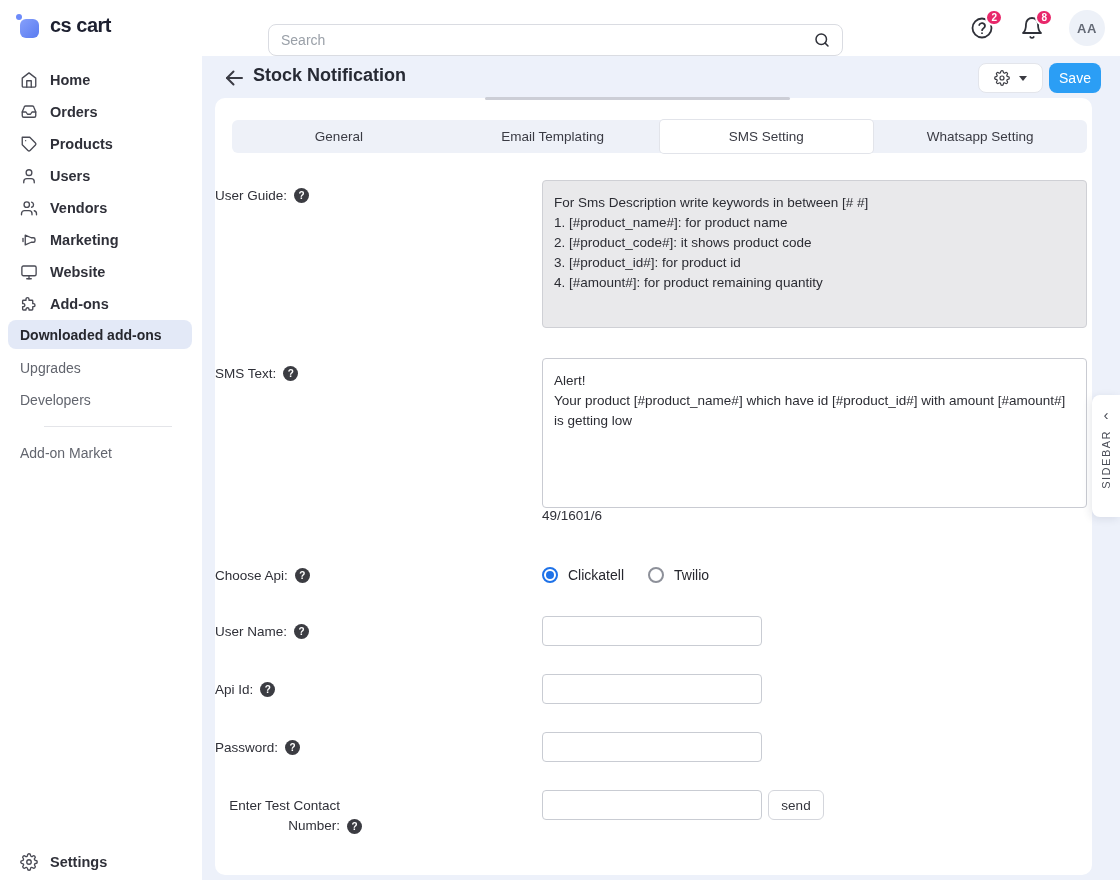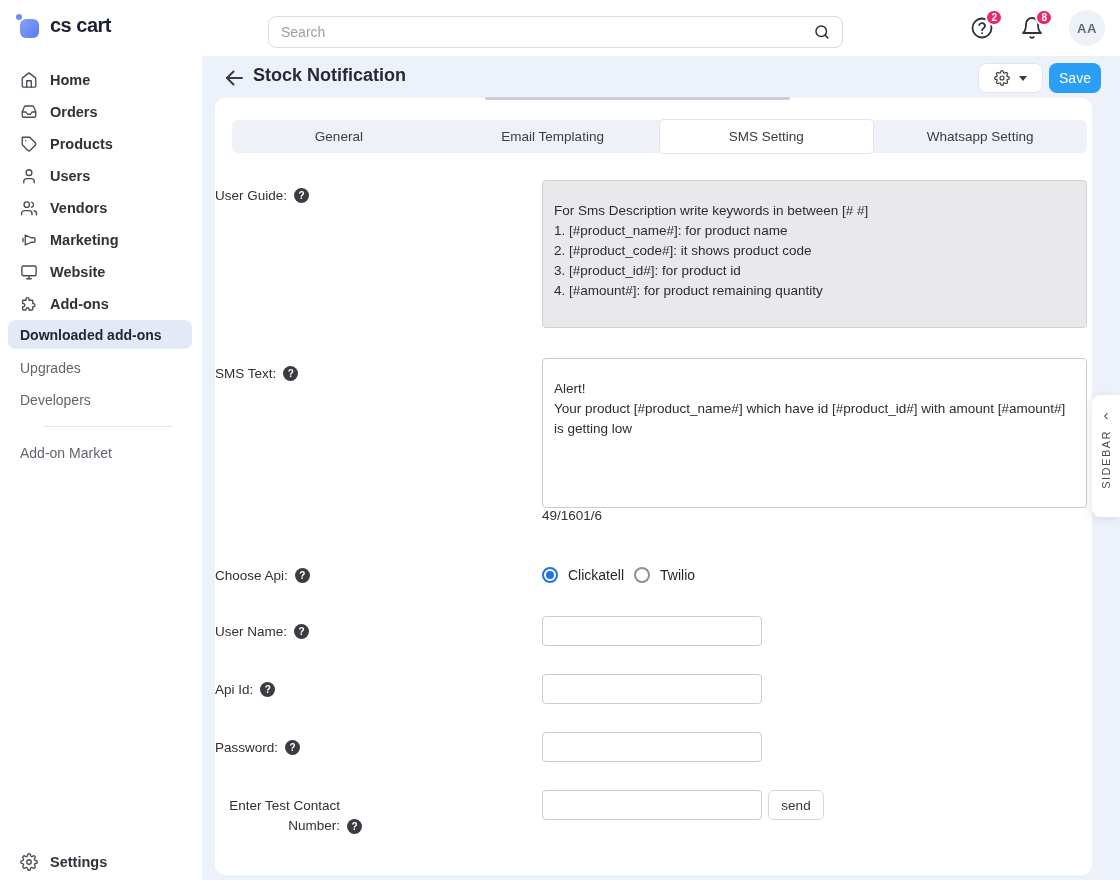--- a/index.html
+++ b/index.html
@@ -6,21 +6,21 @@
   html,body { width:1120px; height:880px; overflow:hidden; }
   body { font-family:"Liberation Sans","DejaVu Sans",sans-serif; background:#edf1fa; color:#2c2d35; position:relative; }
 
   
   .topbar { position:absolute; left:0; top:0; width:1120px; height:56px; background:#fff; z-index:5; }
   .logo { position:absolute; left:16px; top:14px; display:flex; align-items:flex-start; gap:8px; }
   .logo-mark { position:relative; width:26px; height:26px; }
   .logo-dot { position:absolute; left:0; top:0; width:6px; height:6px; border-radius:50%; background:#6d8bfa; }
   .logo-square { position:absolute; left:4px; top:5px; width:19px; height:19px; border-radius:6px; background:linear-gradient(135deg,#86a0fb,#5a7bf0); }
   .logo-text { font-size:20px; font-weight:bold; color:#1d2030; letter-spacing:-0.5px; }
-  .search-wrap { position:absolute; left:268px; top:16px; width:575px; height:32px; }
+  .search-wrap { position:absolute; left:268px; top:24px; width:575px; height:32px; }
   .search-input { width:100%; height:100%; border:1px solid #dadce2; border-radius:8px; padding:0 40px 0 12px; font-size:14px; color:#333; outline:none; font-family:inherit; background:#fff; }
   .search-input::placeholder { color:#9aa0a8; }
   .search-icon { position:absolute; right:12px; top:7px; width:18px; height:18px; color:#2f3139; }
   .top-icon-wrap { position:absolute; top:16px; width:24px; height:24px; color:#2f3139; cursor:pointer; }
   .help-wrap { left:970px; } .bell-wrap { left:1020px; }
   .top-badge { position:absolute; top:-7px; right:-9px; min-width:17px; height:17px; border-radius:9px; background:#e8286b; color:#fff; font-size:10px; font-weight:bold; display:flex; align-items:center; justify-content:center; padding:0 4px; border:2px solid #fff; }
   .avatar { position:absolute; left:1069px; top:10px; width:36px; height:36px; border-radius:50%; background:#edf1f8; color:#646a76; font-size:13px; font-weight:bold; display:flex; align-items:center; justify-content:center; letter-spacing:0.5px; cursor:pointer; }
 
   
   .sidebar { position:absolute; left:0; top:56px; width:202px; height:824px; background:#fff; z-index:4; }
@@ -47,29 +47,29 @@
 
   .tabbar { position:absolute; left:17px; top:22px; width:855px; height:33px; background:#eef1f8; border-radius:6px; display:flex; }
   .tab { flex:1; display:flex; align-items:center; justify-content:center; font-size:13.5px; color:#3a3b44; cursor:pointer; }
   .tab.active { background:#fff; border-radius:4px; box-shadow:0 0 0 1px #e2e4ea; }
 
   .form-row { position:absolute; left:0; display:flex; width:872px; }
   .label-col { width:305px; display:flex; justify-content:flex-start; align-items:flex-start; gap:7px; padding-top:6px; }
   .field-label { font-size:13.5px; color:#2f3038; text-align:right; line-height:20px; }
   .help-icon { width:15px; height:15px; border-radius:50%; background:#3b3c42; color:#fff; font-size:10px; font-weight:bold; display:flex; align-items:center; justify-content:center; flex:0 0 15px; margin-top:2px; cursor:pointer; }
   .control-col { margin-left:22px; display:flex; align-items:flex-start; gap:6px; }
-  .ta { width:545px; font-family:inherit; font-size:13.5px; line-height:20px; padding:20px 11px; border-radius:4px; resize:none; color:#2b2c33; outline:none; }
+  .ta { width:545px; font-family:inherit; font-size:13.5px; line-height:20px; padding:12px 11px; border-radius:4px; resize:none; color:#2b2c33; outline:none; }
   .ta-disabled { height:148px; background:#e9e9eb; border:1px solid #cfd0d5; }
   .ta-white { height:150px; background:#fff; border:1px solid #c9cbd2; }
   .counters { position:absolute; left:327px; top:410px; display:flex; font-size:13.5px; color:#2f3038; }
   .radio-group { display:flex; align-items:center; gap:10px; padding-top:1px; }
   .radio { width:16px; height:16px; border-radius:50%; border:2px solid #8d9099; background:#fff; position:relative; cursor:pointer; flex:0 0 16px; }
   .radio.on { border-color:#1f72e8; }
   .radio.on::after { content:""; position:absolute; left:2px; top:2px; width:8px; height:8px; border-radius:50%; background:#1f72e8; }
-  .radio-label { font-size:14px; color:#26272e; cursor:pointer; }
+  .radio-label { font-size:14px; color:#26272e; margin-right:14px; cursor:pointer; }
   .text-input { width:220px; height:30px; border:1px solid #c9ccd3; border-radius:4px; padding:0 8px; font-size:13.5px; font-family:inherit; color:#2b2c33; outline:none; background:#fff; }
   .send-btn { width:56px; height:30px; background:#fff; border:1px solid #d4d6dc; border-radius:6px; font-size:13.5px; font-family:inherit; color:#33343c; cursor:pointer; }
 
   
   .side-toggle { position:absolute; right:0; top:395px; width:28px; height:122px; background:#fff; border-radius:8px 0 0 8px; box-shadow:-2px 2px 8px rgba(30,40,70,.10); display:flex; flex-direction:column; align-items:center; justify-content:flex-start; padding-top:12px; gap:8px; cursor:pointer; z-index:6; }
   .side-toggle .chev { font-size:15px; color:#4a4d57; line-height:1; }
   .side-toggle .vlabel { writing-mode:vertical-rl; transform:rotate(180deg); font-size:11px; letter-spacing:1.5px; color:#4a4d57; }
 </style>
 </head>
 <body>

